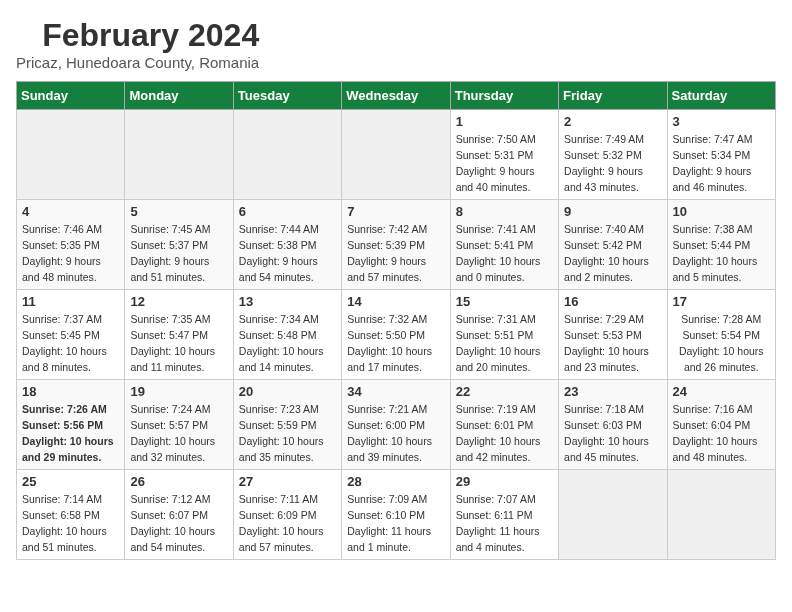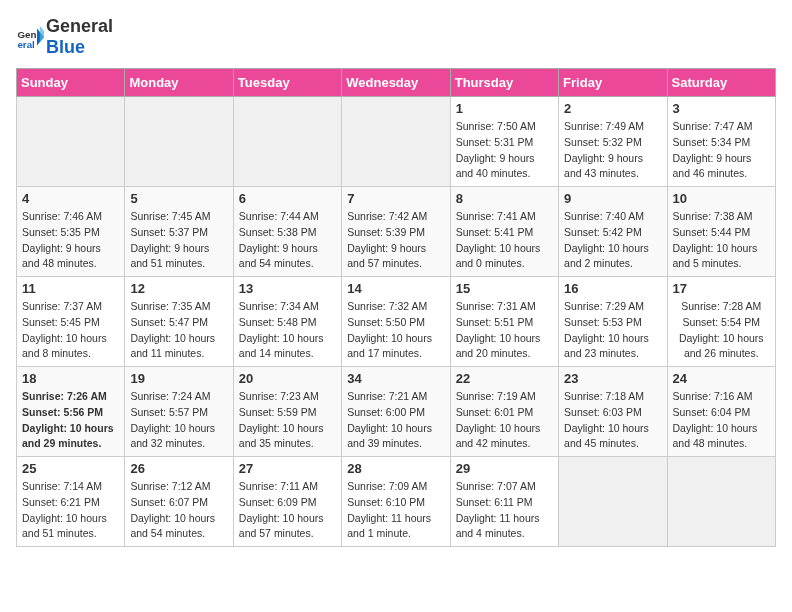--- a/index.html
+++ b/index.html
@@ -37,21 +37,21 @@
     .subtitle {
       font-size: 15px;
       color: #555;
     }
     .calendar {
       width: 100%;
       border-collapse: collapse;
       table-layout: fixed;
     }
     .calendar thead tr th {
-      background-color: #ec4899;
+      background-color: #15803d;
       color: #fff;
       font-size: 13px;
       font-weight: bold;
       padding: 6px 4px;
       text-align: left;
       border: 1px solid #aaa;
     }
     .calendar tbody tr td {
       vertical-align: top;
       border: 1px solid #ccc;
@@ -77,33 +77,23 @@
       color: #333;
     }
     .empty-cell {
       background: #f0f0f0 !important;
     }
   </style>
 </head>
 <body>
 
 <div class="header-area">
-  <div class="logo">
-    <svg class="logo-icon" viewBox="0 0 40 40">
-      <text x="2" y="22" font-size="14" font-weight="bold" fill="#333">Gen</text>
-      <text x="2" y="36" font-size="14" font-weight="bold" fill="#1565c0">eral</text>
-      <polygon points="30,8 40,20 30,32" fill="#1565c0"></polygon>
-      <polygon points="34,4 44,16 34,28" fill="#4db6e4" opacity="0.7"></polygon>
-    </svg>
-    <div>
-      <div>
-        <span style="font-size:18px;font-weight:bold;color:#333;">General</span><br>
-        <span style="font-size:18px;font-weight:bold;color:#1565c0;">Blue</span>
-      </div>
-    </div>
+  <div class="title-area">
+    <div class="main-title">February 2024</div>
+    <div class="subtitle">Pricaz, Hunedoara County, Romania</div>
   </div>
 </div>
 
 <table class="calendar">
   <thead>
     <tr>
     <th>Sunday</th>
         <th>Monday</th>
         <th>Tuesday</th>
         <th>Wednesday</th>
@@ -290,21 +280,21 @@
           <div class="day-info" style="white-space: pre-line;">Sunrise: 7:16 AM
 Sunset: 6:04 PM
 Daylight: 10 hours
 and 48 minutes.</div>
         </td>
       </tr>
       <tr>
         <td>
           <span class="day-number">25</span>
           <div class="day-info" style="white-space: pre-line;">Sunrise: 7:14 AM
-Sunset: 6:21 PM
+Sunset: 6:58 PM
 Daylight: 10 hours
 and 51 minutes.</div>
         </td>
         <td>
           <span class="day-number">26</span>
           <div class="day-info" style="white-space: pre-line;">Sunrise: 7:12 AM
 Sunset: 6:07 PM
 Daylight: 10 hours
 and 54 minutes.</div>
         </td>

